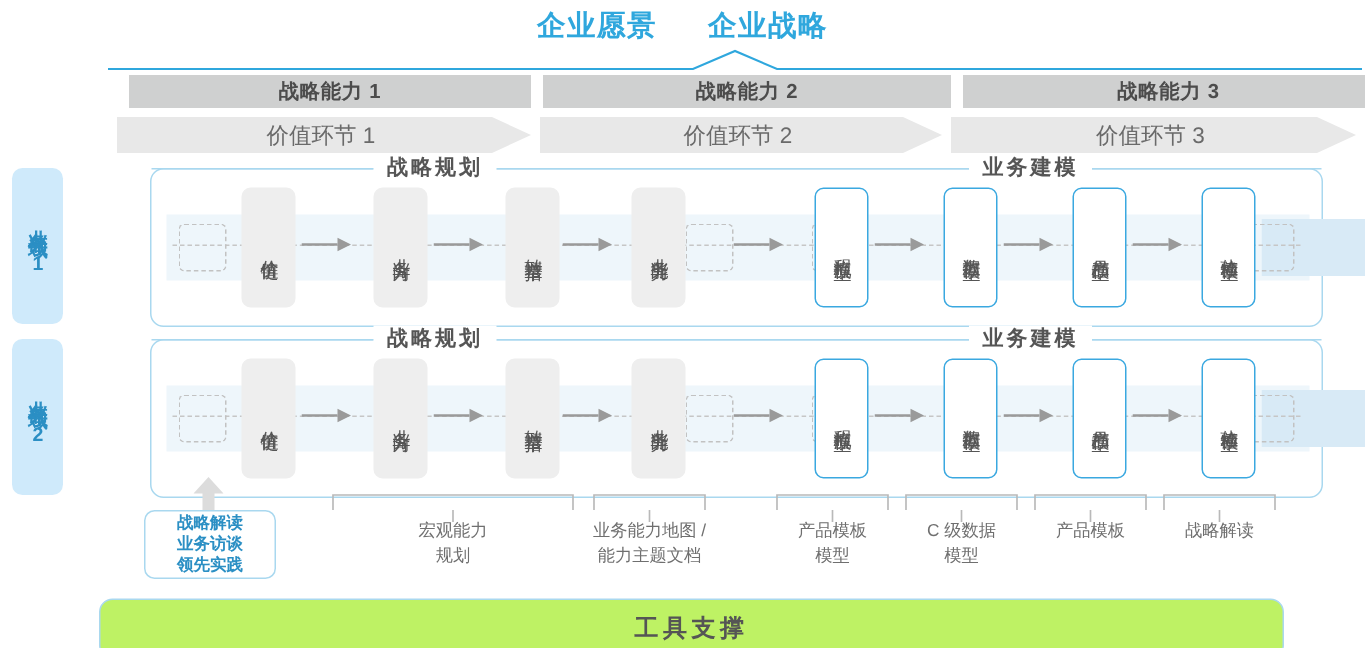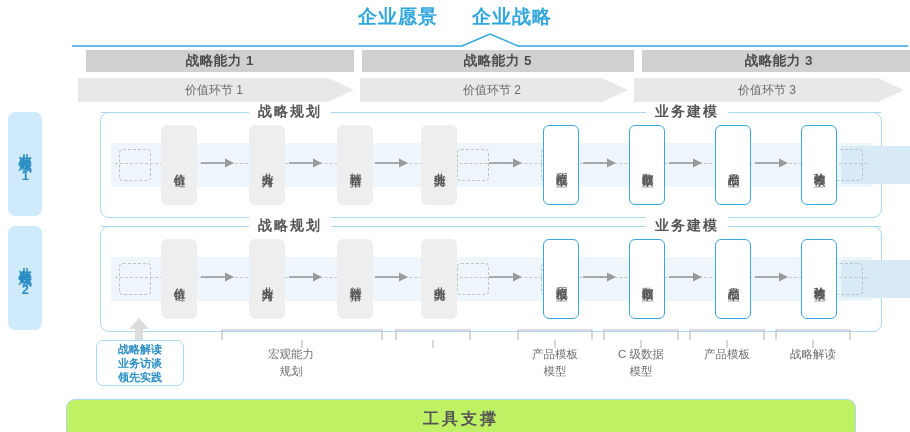--- a/index.html
+++ b/index.html
@@ -33,21 +33,21 @@
   }
   .cap-cell.c1{width:268px;}
   .cap-gap{width:8px;}
   .cap-cell.c2{width:272px;}
   .cap-cell.c3{width:274px;}
 
   
   .val-row{position:absolute;left:78px;top:78px;width:836px;height:24px;}
   .val-label{
     position:absolute;top:0;height:24px;display:flex;align-items:center;
-    justify-content:center;font-size:12px;color:#6a6a6a;z-index:3;
+    justify-content:center;font-size:15px;color:#6a6a6a;z-index:3;
   }
 
   
   .domain-tab{
     position:absolute;left:8px;width:34px;
     background:#cfeafb;border-radius:7px;
     display:flex;align-items:center;justify-content:center;
   }
   .domain-tab span{
     writing-mode:vertical-rl;text-orientation:upright;
@@ -145,21 +145,21 @@
     <span>企业战略</span>
   </div>
 
   <svg class="bracket-line" viewBox="0 0 836 18">
     <path d="M0 14 L390 14 L418 2 L446 14 L836 14" fill="none" stroke="#2fa7dd" stroke-width="1.4"></path>
   </svg>
 
   <div class="cap-row">
     <div class="cap-cell c1">战略能力 1</div>
     <div class="cap-gap"></div>
-    <div class="cap-cell c2">战略能力 5</div>
+    <div class="cap-cell c2">战略能力 2</div>
     <div class="cap-gap"></div>
     <div class="cap-cell c3">战略能力 3</div>
   </div>
 
   <div class="val-row">
     <svg width="836" height="24" viewBox="0 0 836 24" style="position:absolute;left:0;top:0;">
       <path d="M0 0 H250 L276 12 L250 24 H0 Z" fill="#e8e8e8"></path>
       <path d="M282 0 H524 L550 12 L524 24 H282 Z" fill="#e8e8e8"></path>
       <path d="M556 0 H800 L826 12 L800 24 H556 Z" fill="#e8e8e8"></path>
     </svg>
@@ -336,23 +336,27 @@
   </svg>
 
   <div class="tool-box">
     <div>
       <div>战略解读</div>
       <div>业务访谈</div>
       <div>领先实践</div>
     </div>
   </div>
 
-  <div class="tool-label" style="left:221px;width:140px;">
+  <div class="tool-label" style="left:232px;width:140px;">
     <div>宏观能力</div>
     <div>规划</div>
+  </div>
+  <div class="tool-label" style="left:363px;width:140px;">
+    <div>业务能力地图 /</div>
+    <div>能力主题文档</div>
   </div>
   <div class="tool-label" style="left:485px;width:140px;">
     <div>产品模板</div>
     <div>模型</div>
   </div>
   <div class="tool-label" style="left:571px;width:140px;">
     <div>C 级数据</div>
     <div>模型</div>
   </div>
   <div class="tool-label" style="left:657px;width:140px;">

